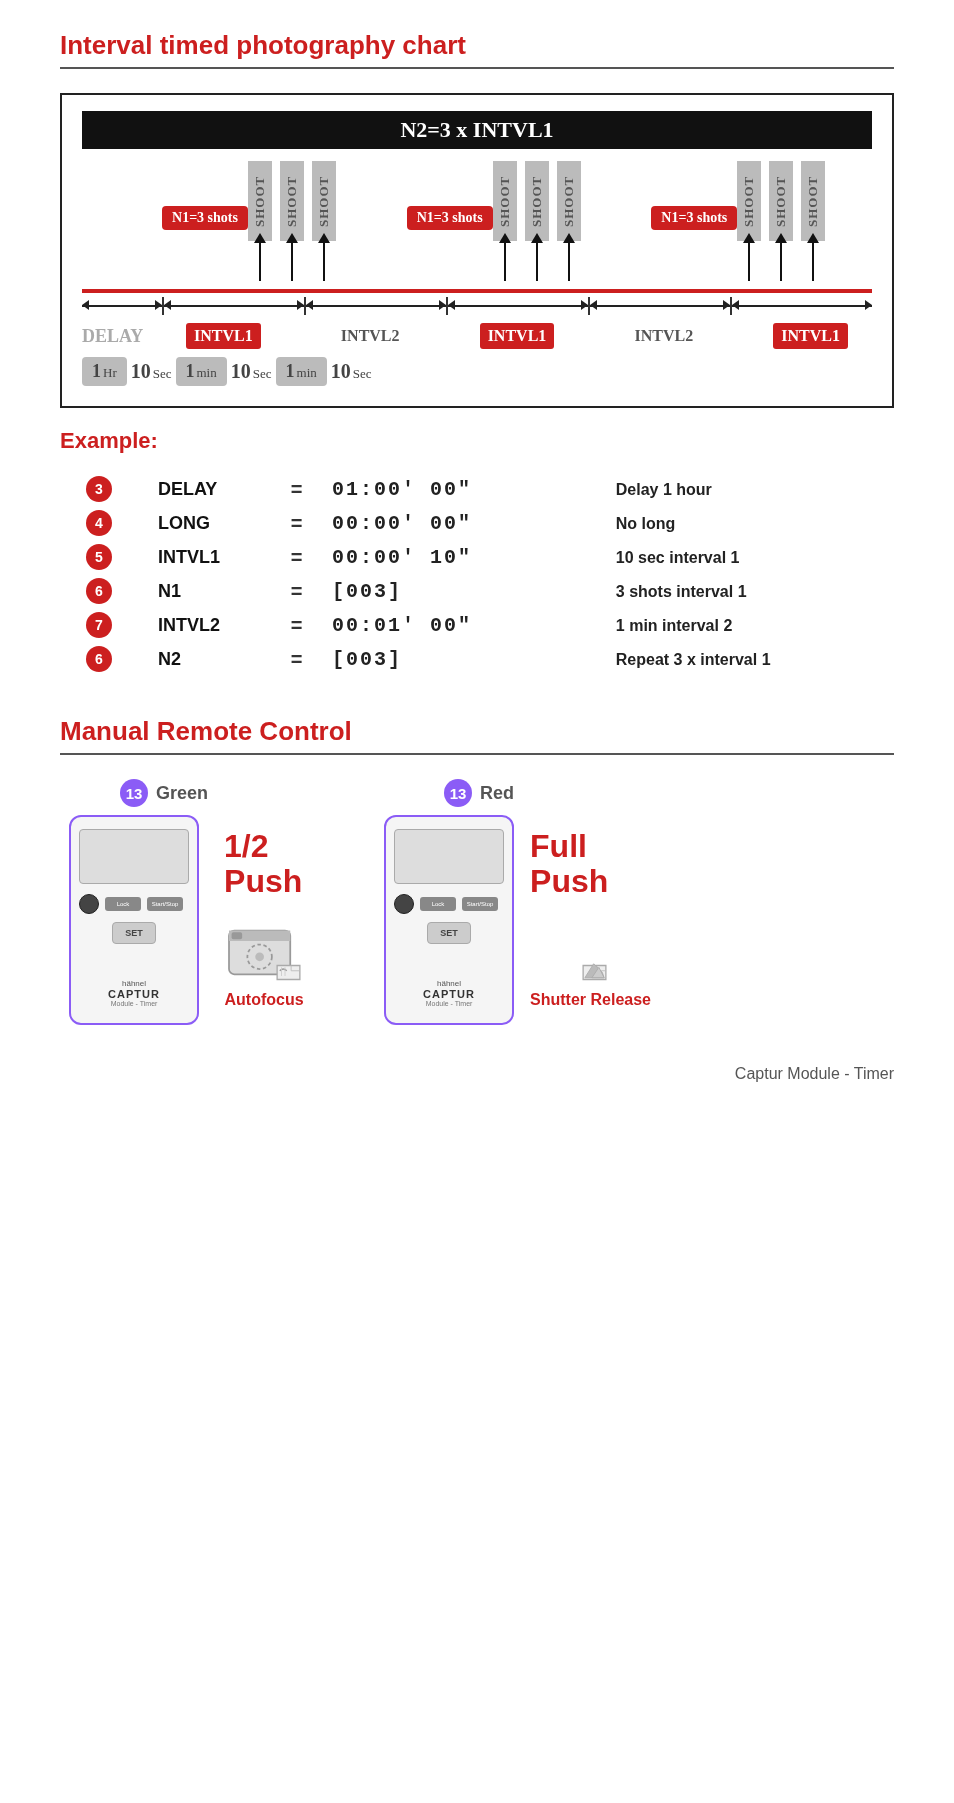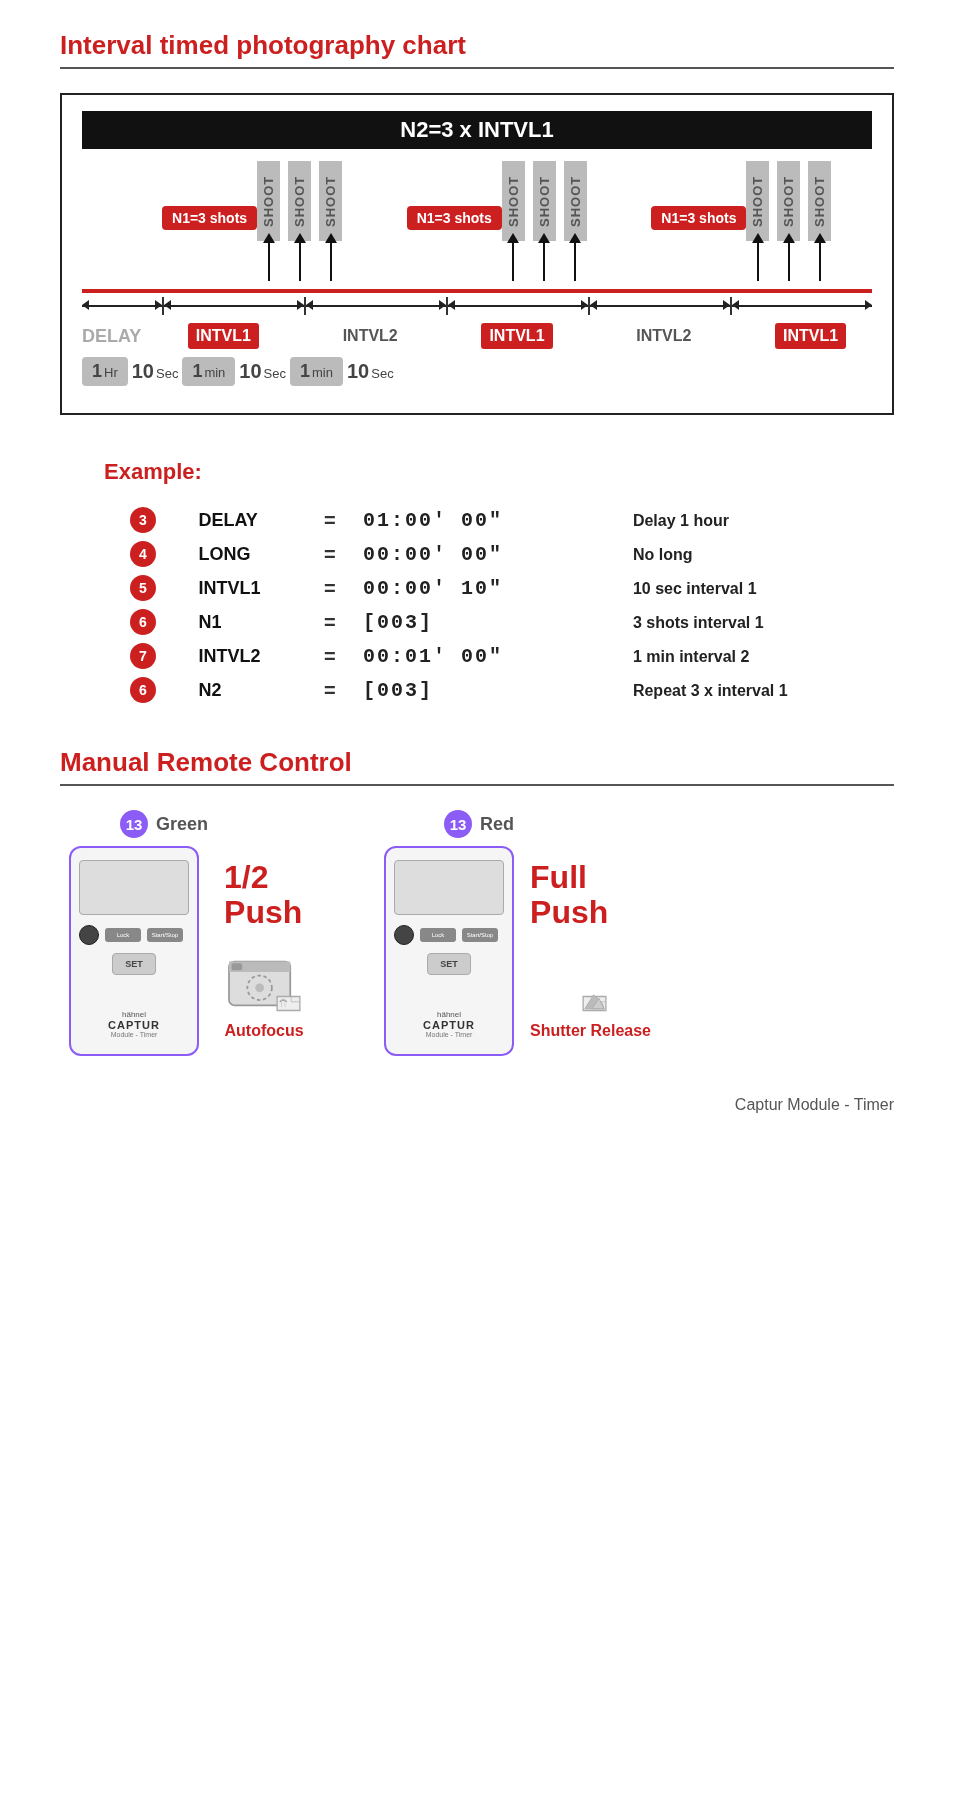--- a/index.html
+++ b/index.html
@@ -21,23 +21,24 @@
     }
     .section-divider {
       border: none;
       border-top: 2px solid #555;
       margin-bottom: 24px;
     }
 
     
     .chart-container {
       border: 2.5px solid #222;
-      padding: 16px 20px 27px;
-      margin-bottom: 44px;
+      padding: 16px 20px 20px;
+      margin-bottom: 20px;
       position: relative;
+      font-family: Liberation Serif, serif;
     }
 
     
     .n2-bar {
       background: #111;
       color: #fff;
       text-align: center;
       font-size: 22px;
       font-weight: bold;
       padding: 6px 0;
@@ -95,21 +96,20 @@
       top: -8px;
       left: -5px;
       border-left: 6px solid transparent;
       border-right: 6px solid transparent;
       border-bottom: 10px solid #111;
     }
 
     
     .example-section {
       margin-bottom: 40px;
-      margin-left: 44px;
     }
     .example-title {
       font-size: 22px;
       color: #cc1f1f;
       font-weight: bold;
       margin-bottom: 18px;
     }
 
     .example-table {
       width: 100%;

